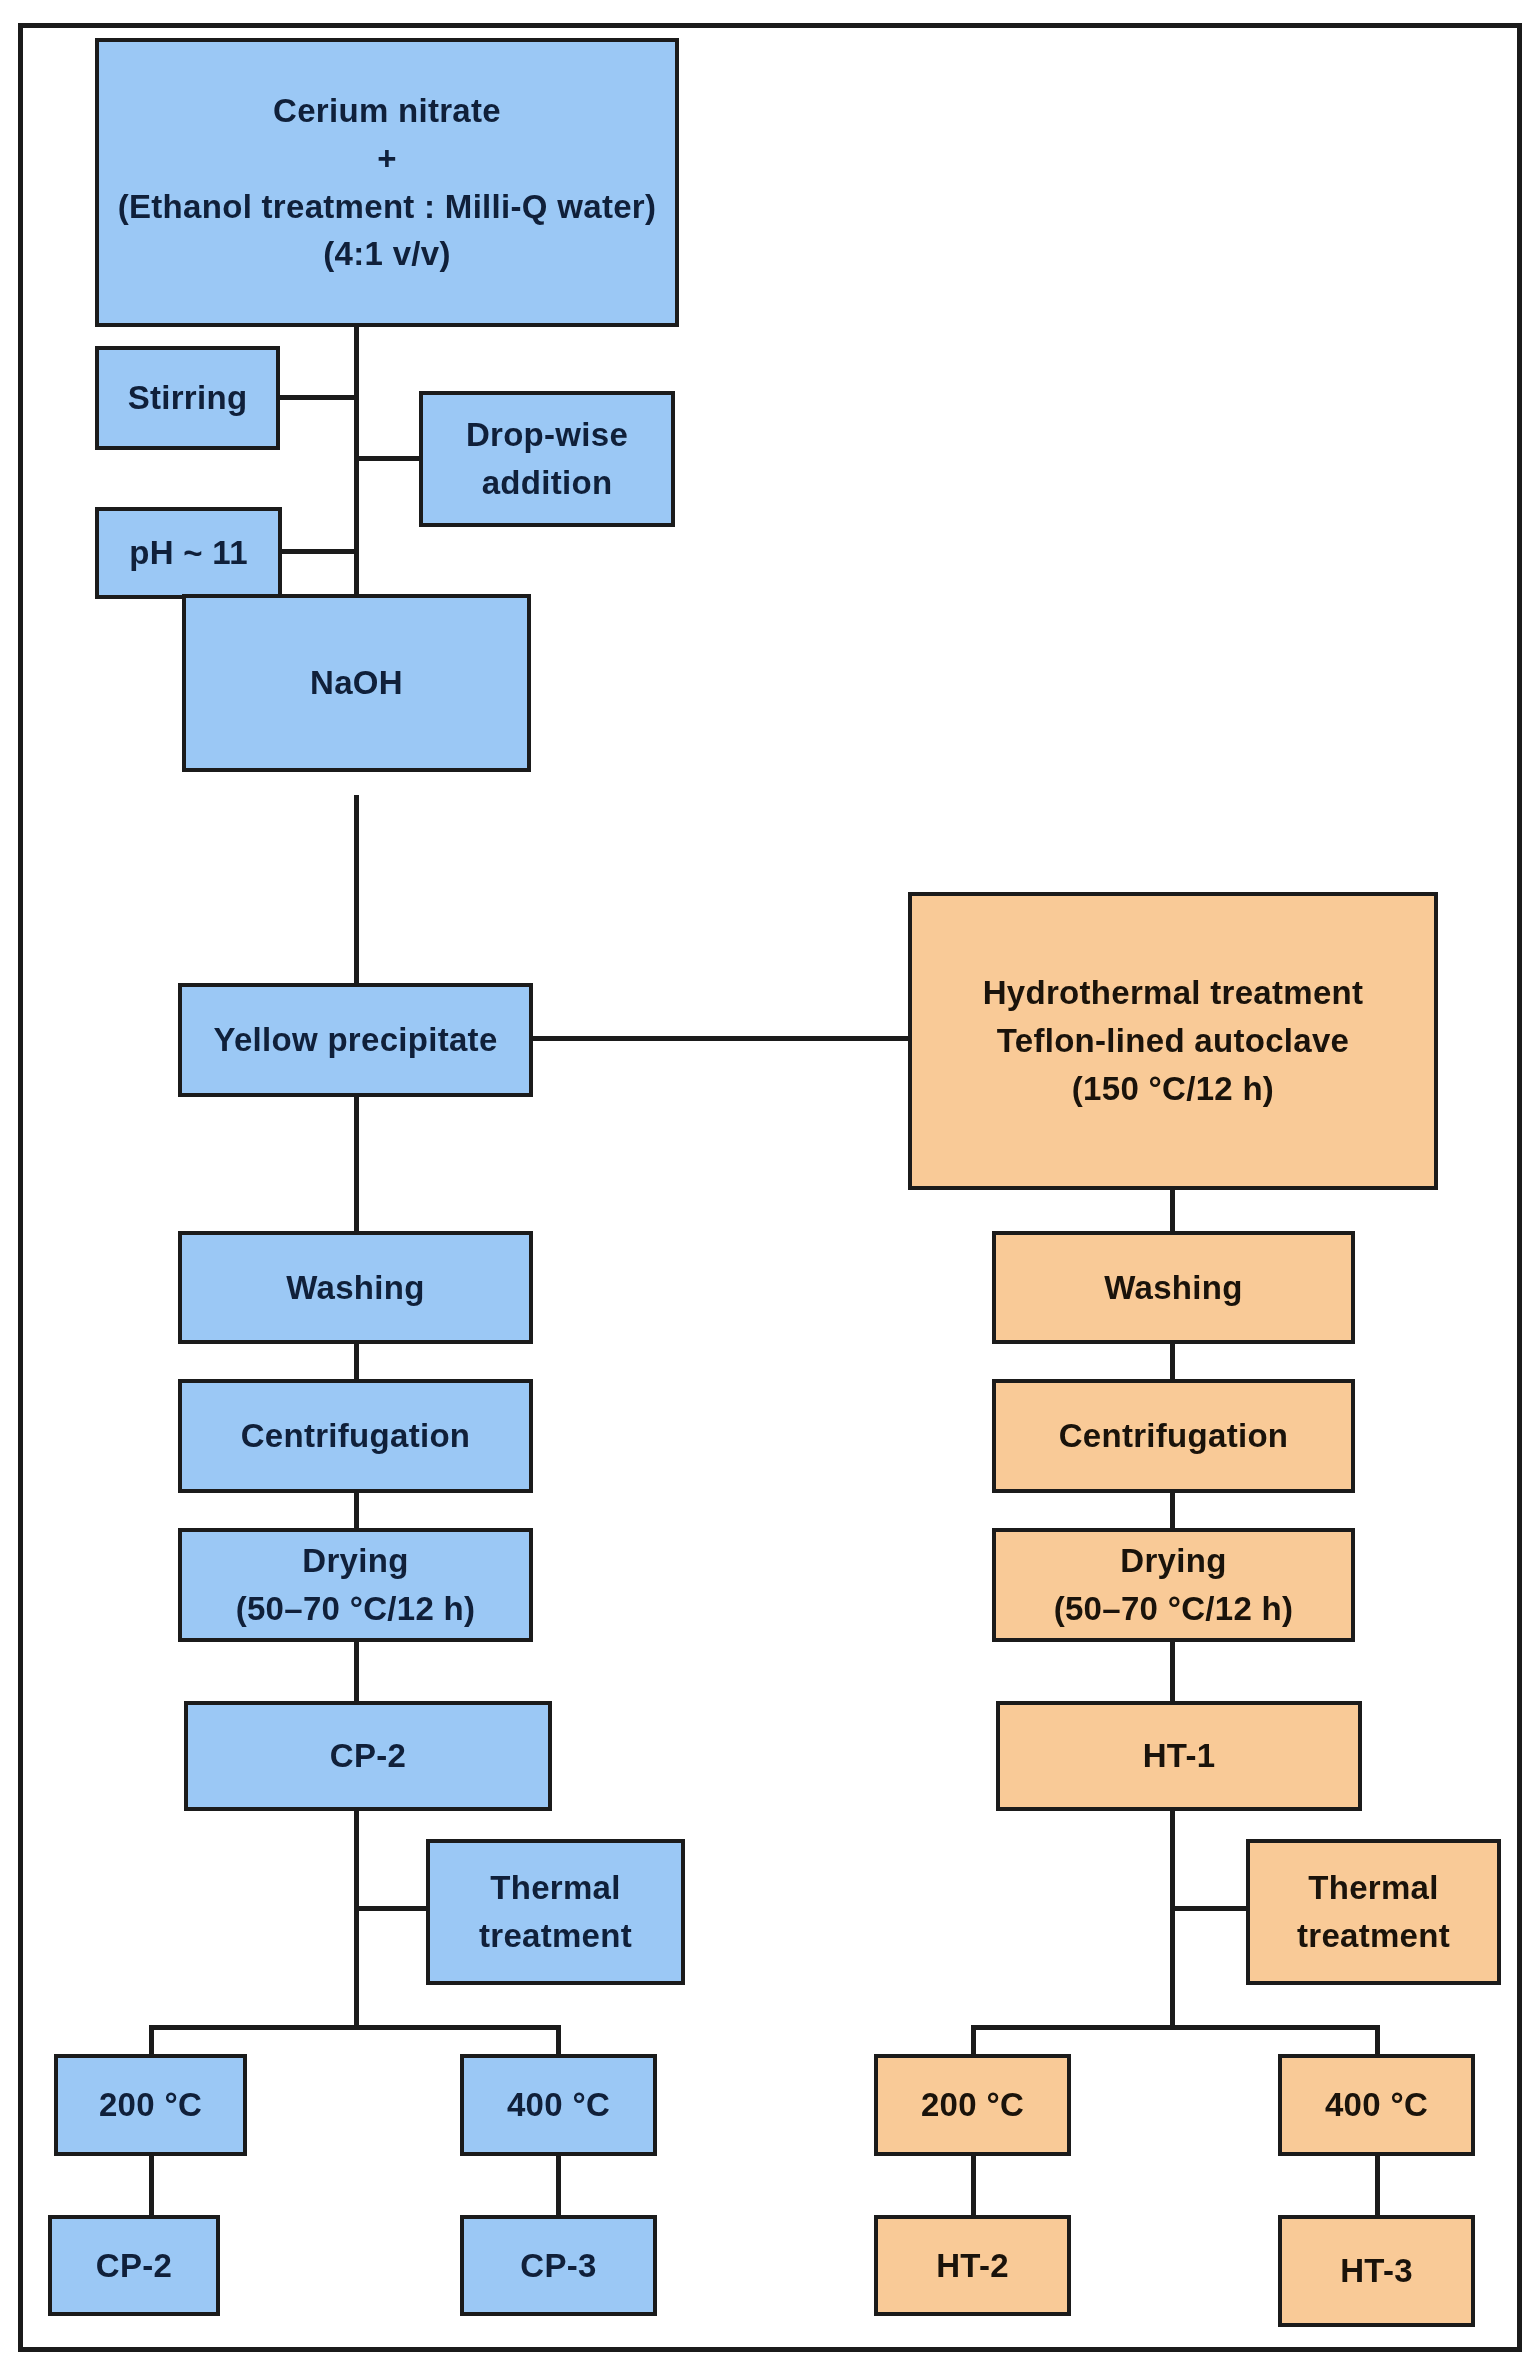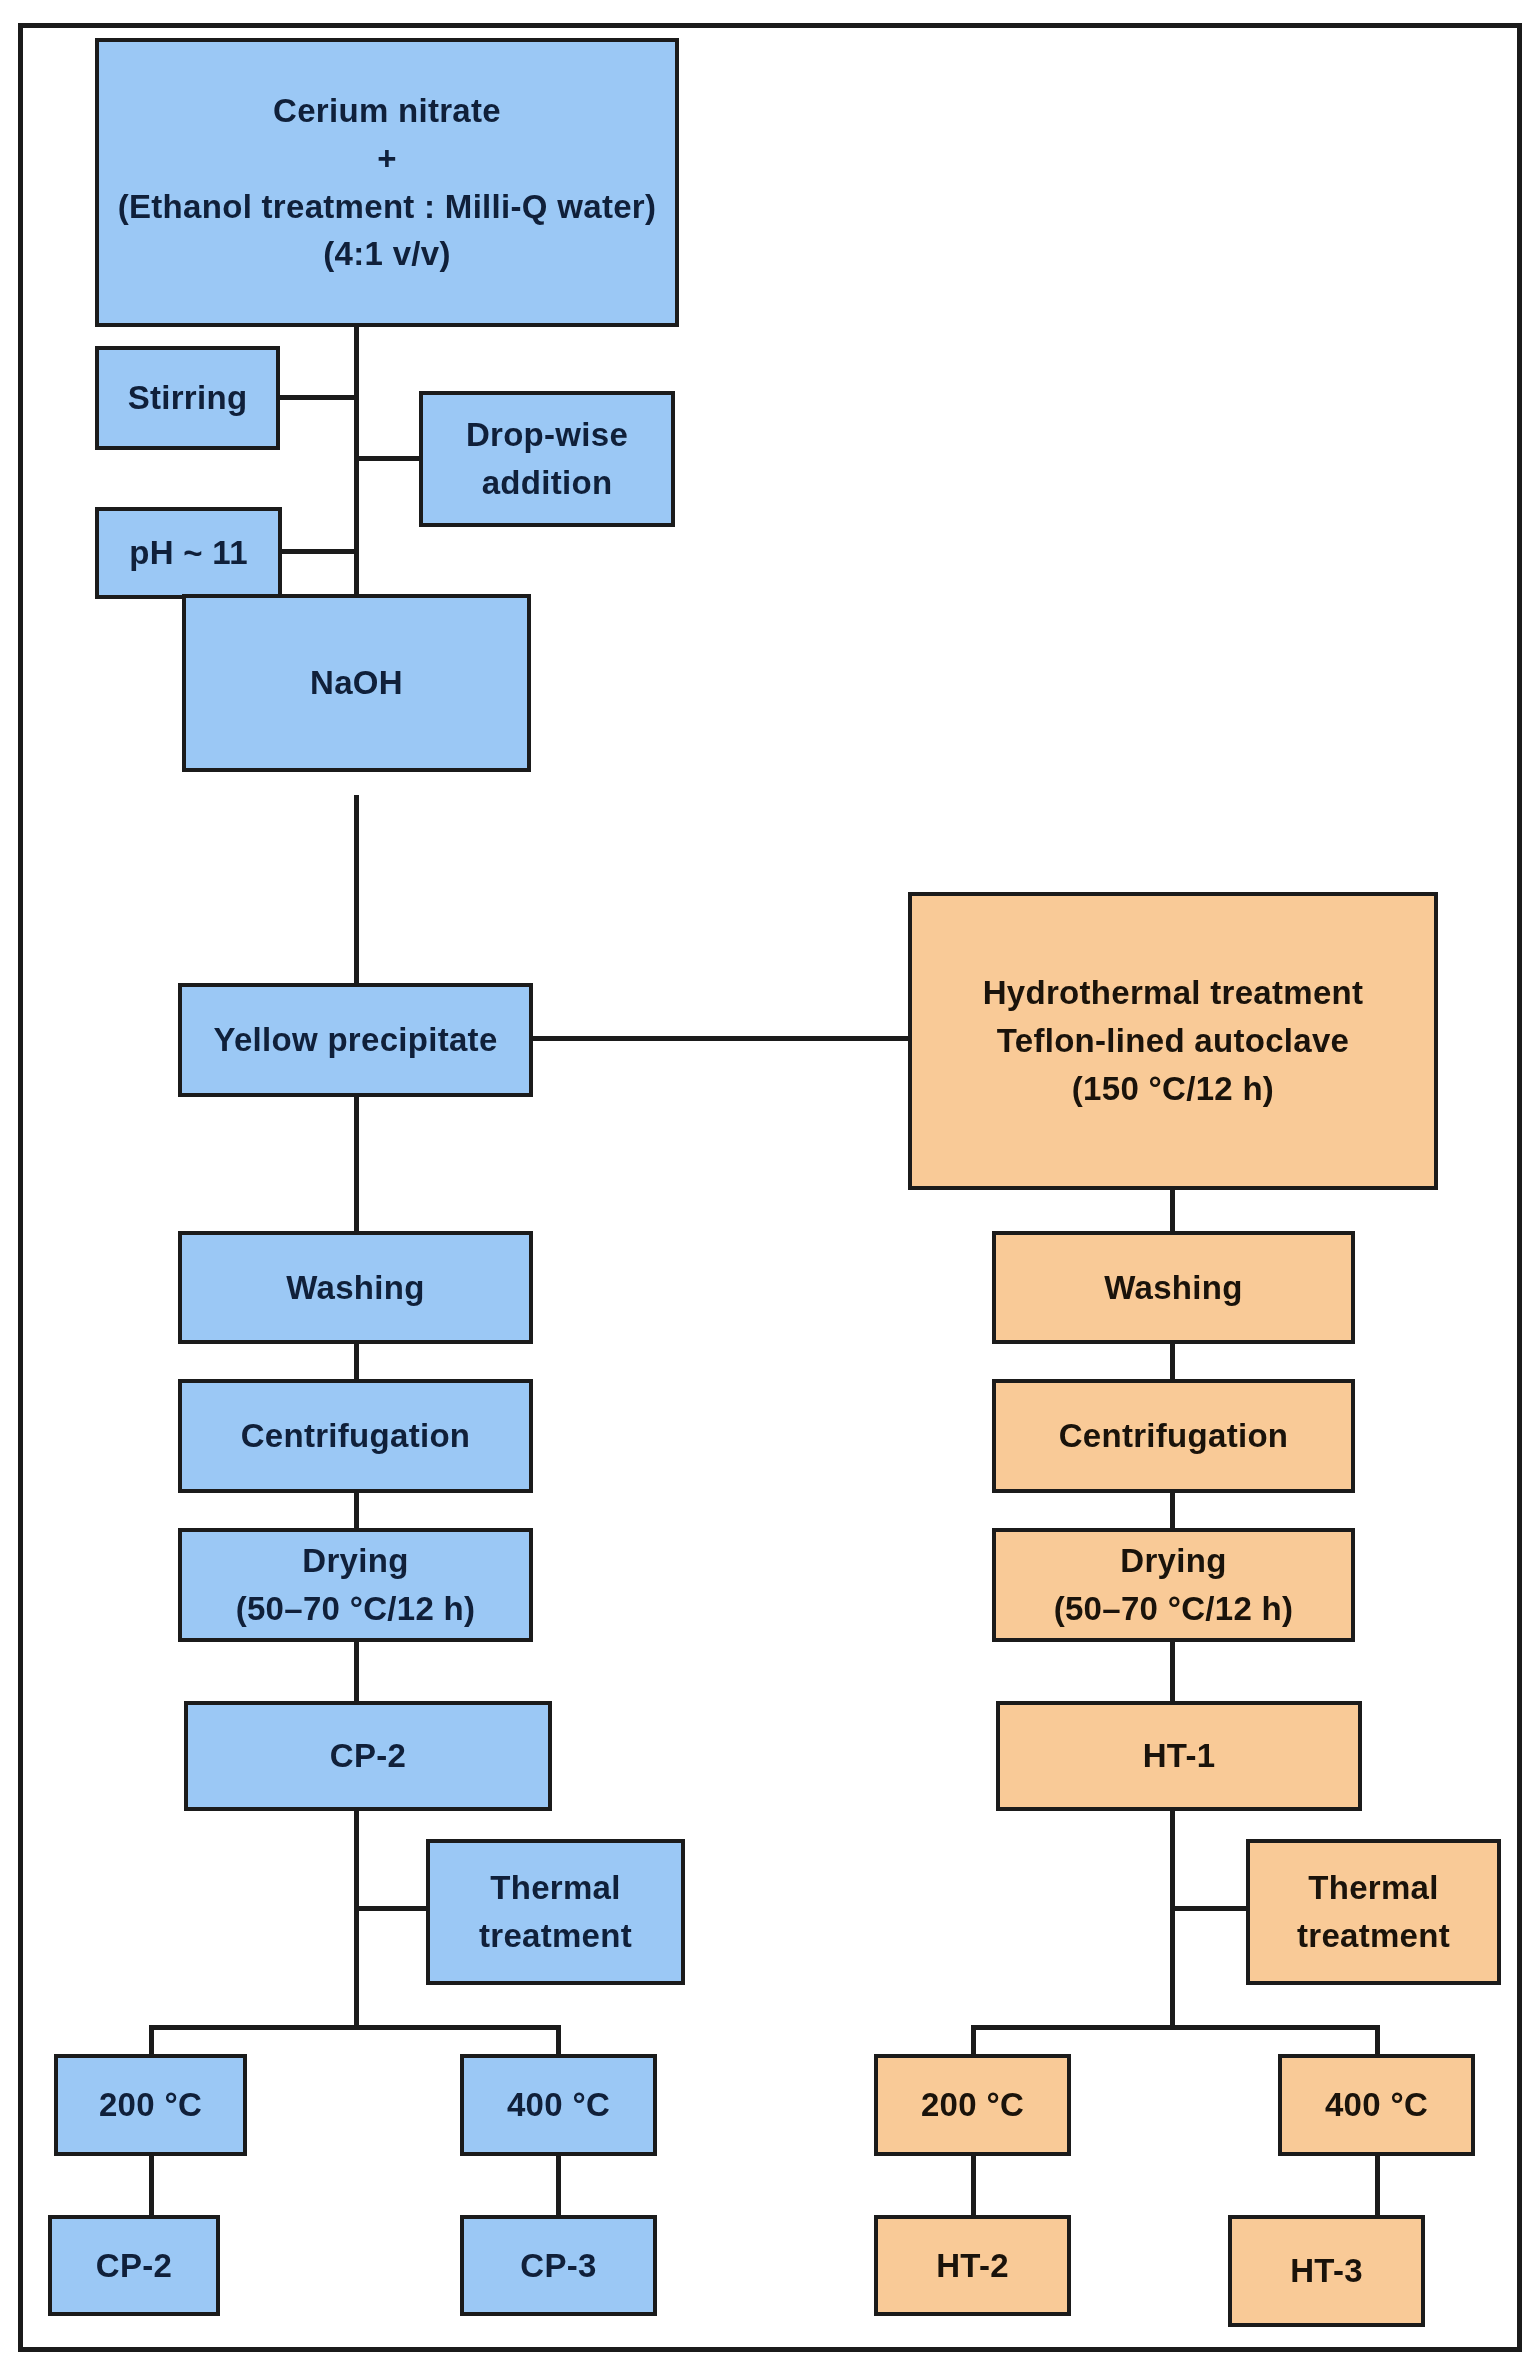--- a/index.html
+++ b/index.html
@@ -116,15 +116,15 @@
   <div class="node orange" style="left:992px; top:1231px; width:363px; height:113px;">Washing</div>
   <div class="node orange" style="left:992px; top:1379px; width:363px; height:114px;">Centrifugation</div>
   <div class="node orange" style="left:992px; top:1528px; width:363px; height:114px;">Drying
 (50–70 °C/12 h)</div>
   <div class="node orange" style="left:996px; top:1701px; width:366px; height:110px;">HT-1</div>
   <div class="node orange" style="left:1246px; top:1839px; width:255px; height:146px;">Thermal
 treatment</div>
   <div class="node orange" style="left:874px; top:2054px; width:197px; height:102px;">200 °C</div>
   <div class="node orange" style="left:1278px; top:2054px; width:197px; height:102px;">400 °C</div>
   <div class="node orange" style="left:874px; top:2215px; width:197px; height:101px;">HT-2</div>
-  <div class="node orange" style="left:1228px; top:2215px; width:197px; height:112px;">HT-3</div>
+  <div class="node orange" style="left:1278px; top:2215px; width:197px; height:112px;">HT-3</div>
 </div>
 
 
 </body></html>

